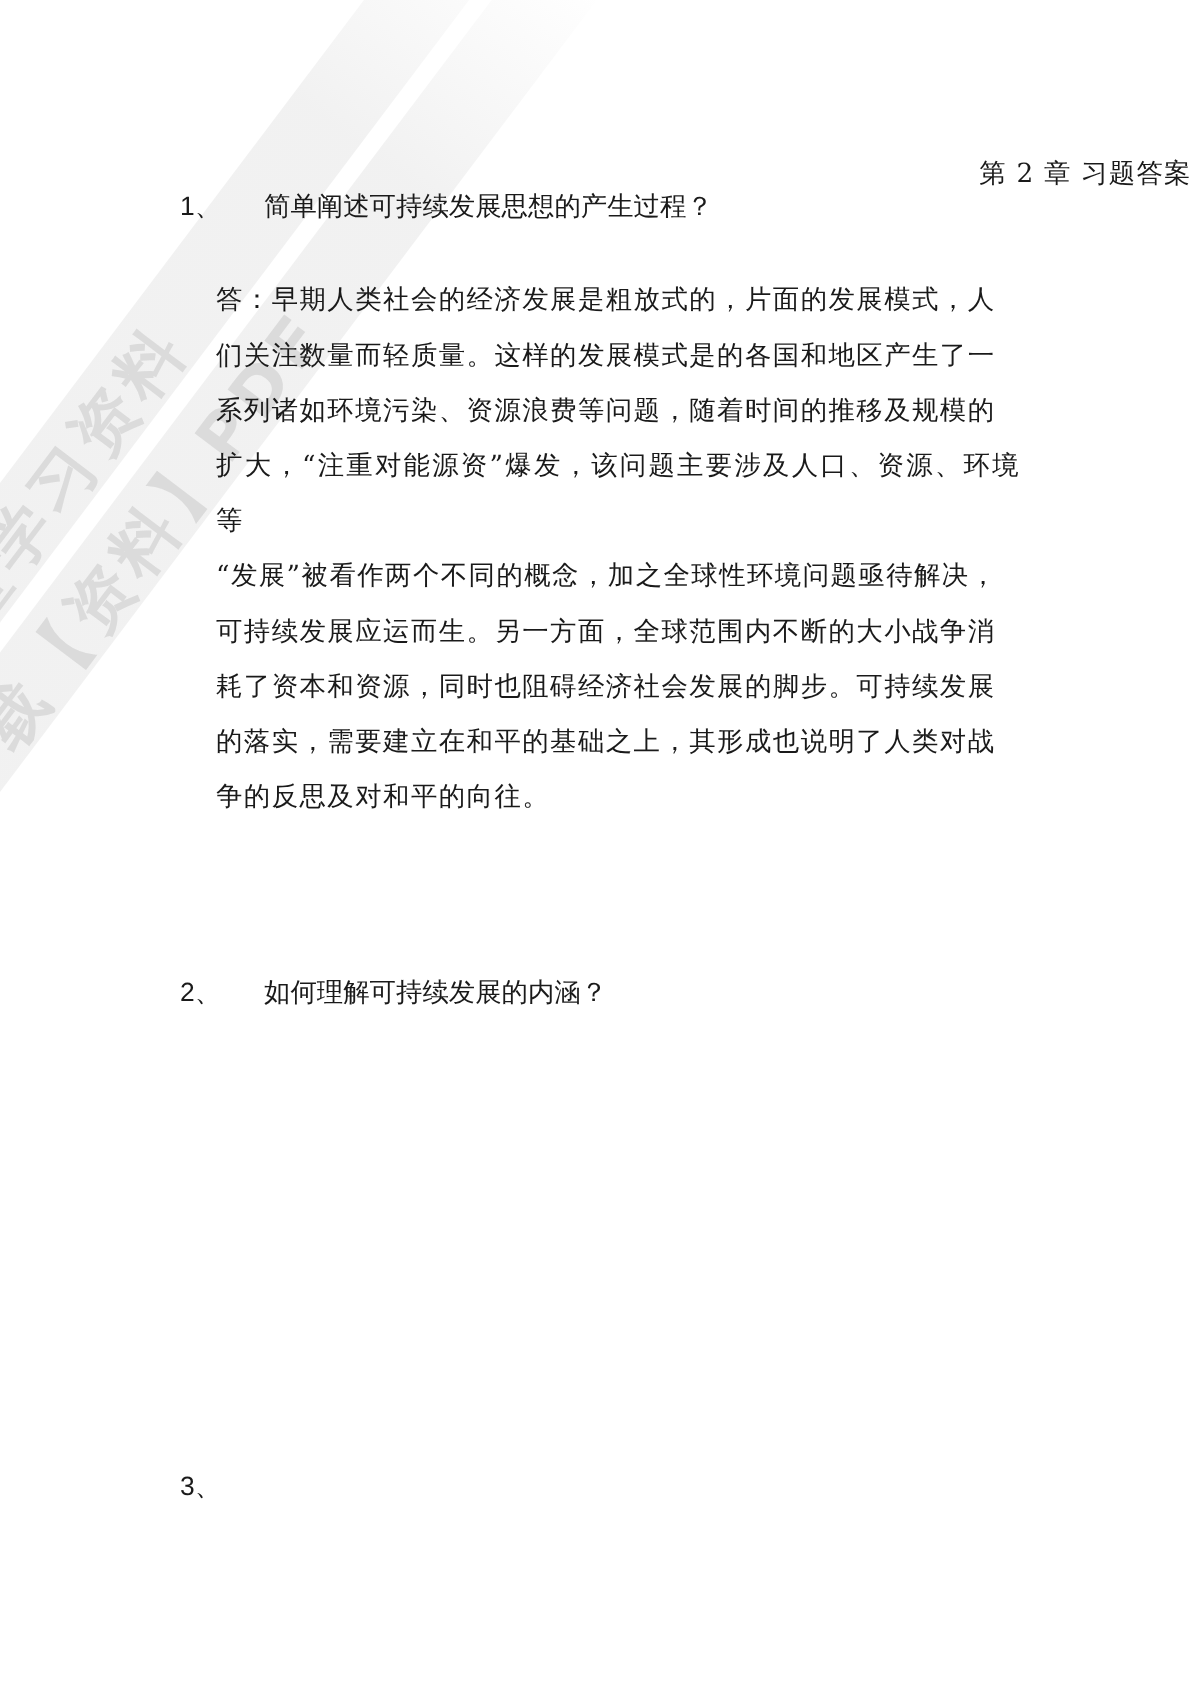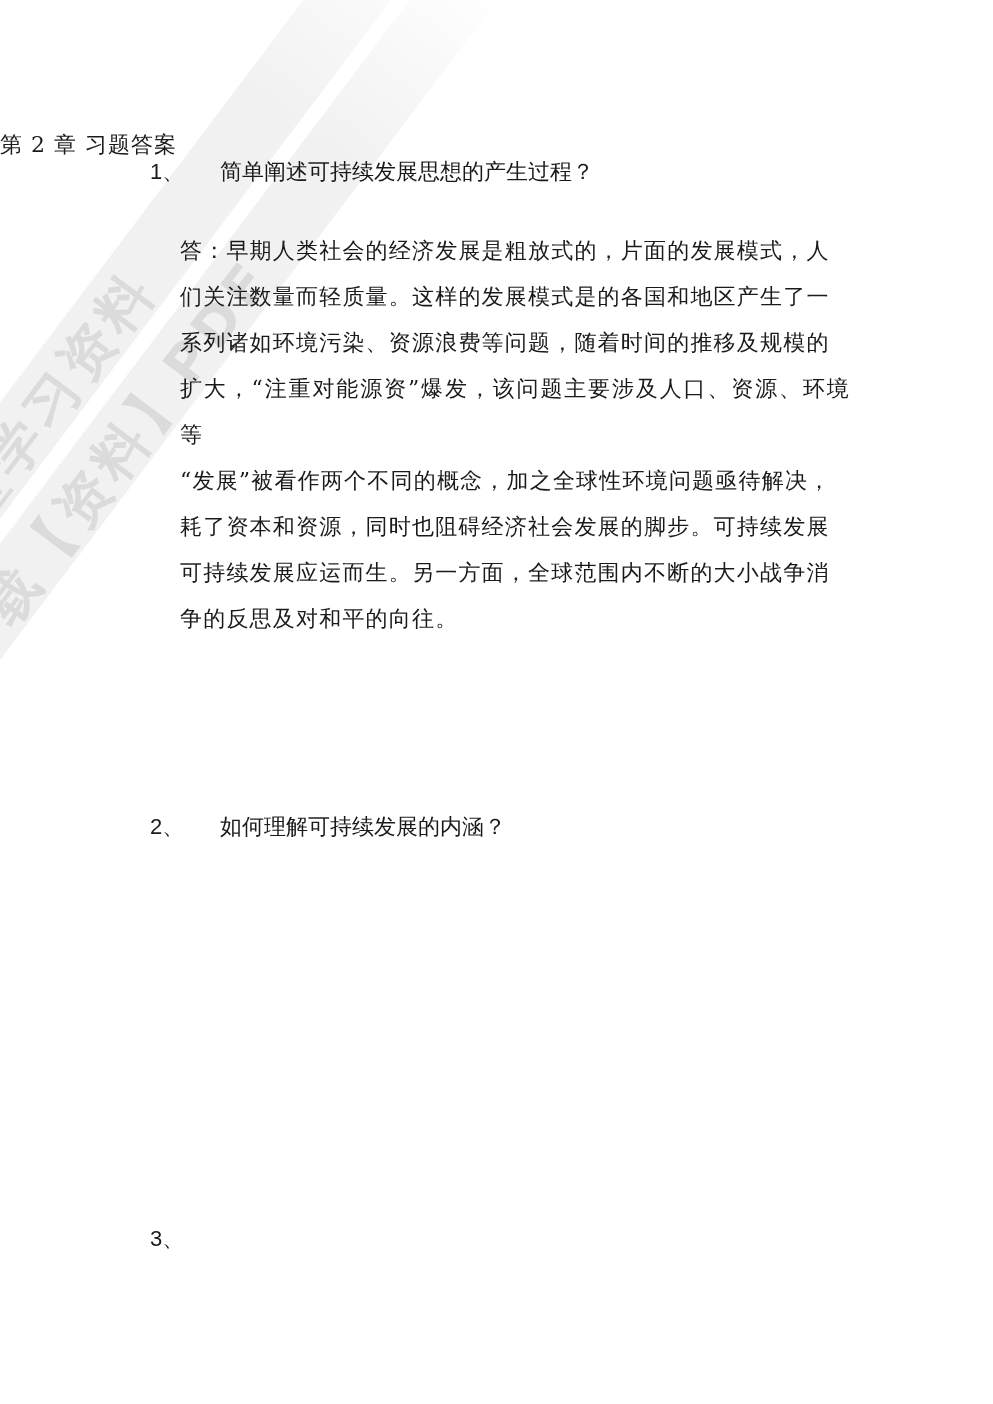--- a/index.html
+++ b/index.html
@@ -10,21 +10,21 @@
       pointer-events: none; }
     .wm-band { position: absolute; left: 0; width: 1100px; height: 70px;
       background: linear-gradient(90deg, rgba(235,235,235,0) 0%, rgba(230,230,230,0.55) 20%, rgba(230,230,230,0.55) 80%, rgba(235,235,235,0) 100%); }
     .wm-band.b1 { top: 0; }
     .wm-band.b2 { top: 85px; }
     .wm-text { position: absolute; font-family: "DejaVu Sans", sans-serif; font-weight: bold;
       font-size: 54px; color: rgba(200,200,200,0.55); white-space: nowrap; letter-spacing: 6px; }
     .wm-text.t1 { top: 4px; left: 60px; }
     .wm-text.t2 { top: 90px; left: 180px; }
     .page { position: absolute; left: 0; top: 0; width: 993px; height: 1404px; }
-    .title { position: absolute; top: 130px; left: 0; width: 993px; text-align: left;
+    .title { position: absolute; top: 130px; left: 0; width: 993px; text-align: right;
       font-size: 22px; letter-spacing: 1px; }
     .question { position: absolute; left: 150px; font-size: 22px; display: flex; }
     .q-num { width: 70px; font-family: "Liberation Sans", sans-serif; }
     .answer { position: absolute; left: 180px; width: 670px; font-size: 22px;
       line-height: 46px; text-align: justify; letter-spacing: 1.2px; }
     .answer p { margin: 0; }
   </style>
 </head>
 <body>
 
@@ -41,22 +41,23 @@
   <div class="question" style="top:157px;">
     <span class="q-num">1、</span>
     <span>简单阐述可持续发展思想的产生过程？</span>
   </div>
   <div class="answer" style="top:228px;">
     <p>答：早期人类社会的经济发展是粗放式的，片面的发展模式，人</p>
     <p>们关注数量而轻质量。这样的发展模式是的各国和地区产生了一</p>
     <p>系列诸如环境污染、资源浪费等问题，随着时间的推移及规模的</p>
     <p>扩大，“注重对能源资”爆发，该问题主要涉及人口、资源、环境等</p>
     <p>“发展”被看作两个不同的概念，加之全球性环境问题亟待解决，</p>
+    <p>可持续发展应运而生。另一方面，全球范围内不断的大小战争消</p>
     <p>耗了资本和资源，同时也阻碍经济社会发展的脚步。可持续发展</p>
-    <p>可持续发展应运而生。另一方面，全球范围内不断的大小战争消</p>
+    <p>的落实，需要建立在和平的基础之上，其形成也说明了人类对战</p>
     <p>争的反思及对和平的向往。</p>
   </div>
 
   <div class="question" style="top:812px;">
     <span class="q-num">2、</span>
     <span>如何理解可持续发展的内涵？</span>
   </div>
 
   <div class="question" style="top:1224px;">
     <span class="q-num">3、</span>

